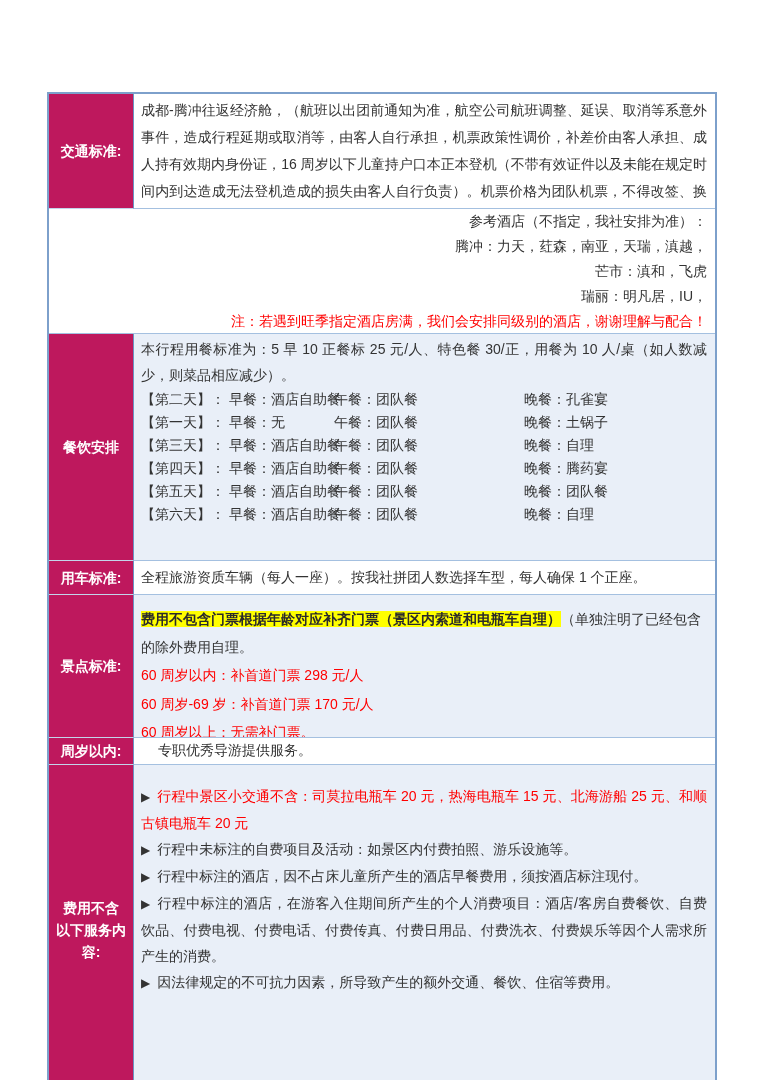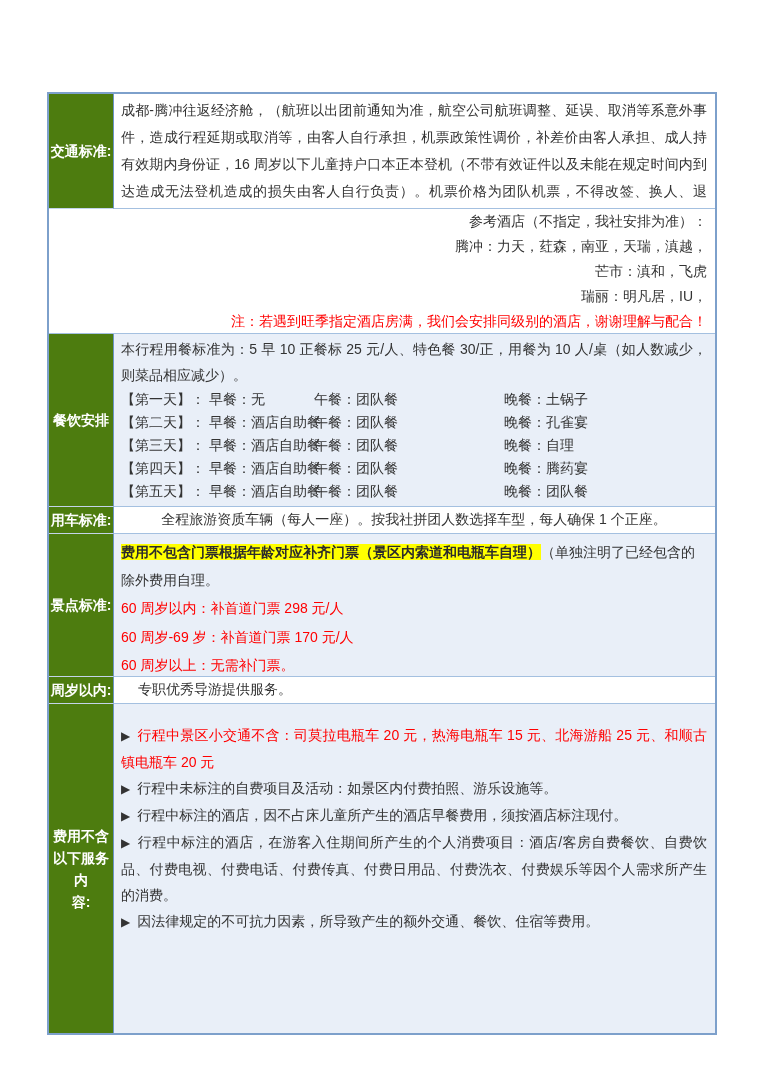--- a/index.html
+++ b/index.html
@@ -1,48 +1,48 @@
 <!DOCTYPE html>
 <html><head>
 <meta charset="utf-8">
 <style>
   html,body{margin:0;padding:0;background:#ffffff;}
   body{width:763px;height:1080px;position:relative;font-family:"Liberation Sans","DejaVu Sans",sans-serif;}
   .doc-table{position:absolute;left:47px;top:92px;width:670px;box-sizing:border-box;
     border:2px solid #7da0cb;background:#ffffff;}
   .row{display:flex;box-sizing:border-box;}
-  .lbl{width:65px;flex-shrink:0;background:#4d7c0f;color:#ffffff;font-weight:bold;font-size:14px;
+  .lbl{width:85px;flex-shrink:0;background:#be185d;color:#ffffff;font-weight:bold;font-size:14px;
     display:flex;align-items:center;justify-content:center;text-align:center;
     border-right:1px solid #6b94c4;border-bottom:1px solid #c3d4ea;box-sizing:border-box;
     line-height:22px;white-space:pre-line;}
   .cnt{flex:1;min-width:0;font-size:14px;color:#333333;padding:0 8px 0 7px;
     border-bottom:1px solid #a4c0e0;box-sizing:border-box;overflow:hidden;background:#ffffff;}
   .row:last-child .lbl,.row:last-child .cnt{border-bottom:none;}
   .tint .cnt{background:#e9eff8;}
   .red{color:#ff0000;}
   .hl{background:#ffff00;font-weight:bold;color:#2b2b2b;}
   p{margin:0;}
   
   .r1{height:115px;}
   .r1 p{line-height:27px;padding-top:3px;text-align:justify;}
   
   .r2{height:125px;text-align:right;}
   .r2 .line{line-height:25px;}
   
-  .r3{height:173px;}
+  .r3{height:227px;}
   .r3 .intro{line-height:26px;padding-top:2px;text-align:justify;}
   .meal-day{line-height:23px;white-space:nowrap;}
   .meal-day .c1{display:inline-block;width:193px;}
   .meal-day .c2{display:inline-block;width:190px;}
   .meal-day .bk{margin-left:4px;}
   
-  .r4{height:27px;display:flex;align-items:center;justify-content:center;}
+  .r4{height:34px;display:flex;align-items:center;}
   
   .r5{height:143px;}
-  .r5 .l1{line-height:28px;padding-top:4px;}
+  .r5 .l1{line-height:28px;padding-top:10px;}
   .r5 .age{line-height:28.5px;}
   
   .r6{height:27px;display:flex;align-items:center;padding-left:24px;}
   
   .r7{height:329px;padding-top:18px;}
   .r7 .item{line-height:26px;text-align:justify;}
   .r7 .marker{margin-right:7px;color:#333333;font-size:12px;}
 </style>
 </head>
 <body>
@@ -68,24 +68,24 @@
     </div>
   </div>
 
   <div class="row tint">
     <div class="lbl">
       <span>餐饮安排</span>
     </div>
     <div class="cnt r3">
       <p class="intro">本行程用餐标准为：5 早 10 正餐标 25 元/人、特色餐 30/正，用餐为 10 人/桌（如人数减少，则菜品相应减少）。</p>
       <div class="meal-day">
-        <span class="c1"><span>【第一天】：</span><span class="bk">早餐：无</span></span><span class="c2">午餐：团队餐</span><span class="c3">晚餐：土锅子</span>
+        <span class="c1"><span>【第二天】：</span><span class="bk">早餐：酒店自助餐</span></span><span class="c2">午餐：团队餐</span><span class="c3">晚餐：孔雀宴</span>
       </div>
       <div class="meal-day">
-        <span class="c1"><span>【第二天】：</span><span class="bk">早餐：酒店自助餐</span></span><span class="c2">午餐：团队餐</span><span class="c3">晚餐：孔雀宴</span>
+        <span class="c1"><span>【第一天】：</span><span class="bk">早餐：无</span></span><span class="c2">午餐：团队餐</span><span class="c3">晚餐：土锅子</span>
       </div>
       <div class="meal-day">
         <span class="c1"><span>【第三天】：</span><span class="bk">早餐：酒店自助餐</span></span><span class="c2">午餐：团队餐</span><span class="c3">晚餐：自理</span>
       </div>
       <div class="meal-day">
         <span class="c1"><span>【第四天】：</span><span class="bk">早餐：酒店自助餐</span></span><span class="c2">午餐：团队餐</span><span class="c3">晚餐：腾药宴</span>
       </div>
       <div class="meal-day">
         <span class="c1"><span>【第五天】：</span><span class="bk">早餐：酒店自助餐</span></span><span class="c2">午餐：团队餐</span><span class="c3">晚餐：团队餐</span>
       </div>

